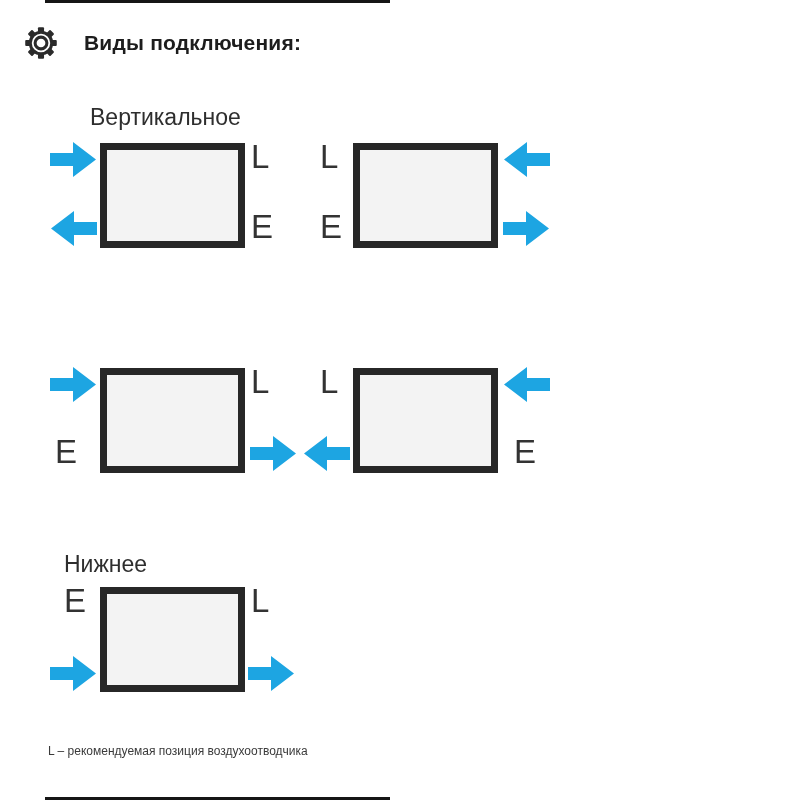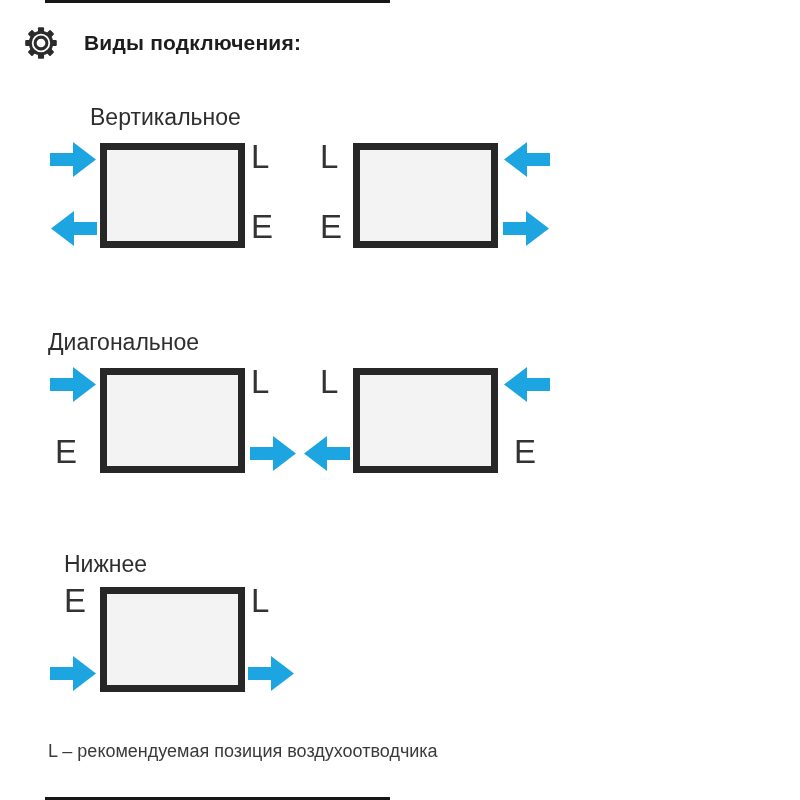--- a/index.html
+++ b/index.html
@@ -18,21 +18,21 @@
   .abs{position:absolute;}
   .crop-bar{position:absolute;left:45px;width:345px;height:3px;background:var(--crop-bar);}
   .app-title{font-size:21px;font-weight:bold;color:var(--text-dark);letter-spacing:.2px;}
   .section-title{font-size:23px;color:#2e2e2e;}
   .port-label{font-size:33px;line-height:36px;color:var(--text-label);font-weight:400;}
   .radiator-box{
     width:145px;height:105px;box-sizing:border-box;
     border:7px solid var(--box-border);background:var(--box-fill);
   }
   .arrow{color:var(--arrow);display:block;}
-  .legend-line{font-size:18px;line-height:19px;color:#3a3a3a;text-align:center;}
+  .legend-line{font-size:12px;line-height:19px;color:#3a3a3a;text-align:center;}
   .gear{color:#2b2b2b;}
 </style>
 </head>
 <body>
 
 <div class="canvas">
 
   <div class="crop-bar" style="top:0;"></div>
   <div class="crop-bar" style="top:797px;"></div>
 
@@ -85,21 +85,20 @@
   <div class="abs port-label" style="left:320px;top:139px;">L</div>
   <div class="abs port-label" style="left:320px;top:209px;">E</div>
   <div class="abs radiator-box" style="left:353px;top:143px;"></div>
   <svg class="abs arrow" style="left:503px;top:141px;" width="47" height="37" viewBox="0 0 47 37">
       <polygon fill="currentColor" points="47,12 24,12 24,1 1,18.5 24,36 24,25 47,25"></polygon>
     </svg>
   <svg class="abs arrow" style="left:503px;top:210px;" width="47" height="37" viewBox="0 0 47 37">
       <polygon fill="currentColor" points="0,12 23,12 23,1 46,18.5 23,36 23,25 0,25"></polygon>
     </svg>
 
-  <div class="abs section-title" style="left:48px;top:329px;">Диагональное</div>
 
   <svg class="abs arrow" style="left:50px;top:366px;" width="47" height="37" viewBox="0 0 47 37">
       <polygon fill="currentColor" points="0,12 23,12 23,1 46,18.5 23,36 23,25 0,25"></polygon>
     </svg>
   <div class="abs radiator-box" style="left:100px;top:368px;"></div>
   <div class="abs port-label" style="left:55px;top:434px;">E</div>
   <div class="abs port-label" style="left:251px;top:364px;">L</div>
   <svg class="abs arrow" style="left:250px;top:435px;" width="47" height="37" viewBox="0 0 47 37">
       <polygon fill="currentColor" points="0,12 23,12 23,1 46,18.5 23,36 23,25 0,25"></polygon>
     </svg>

